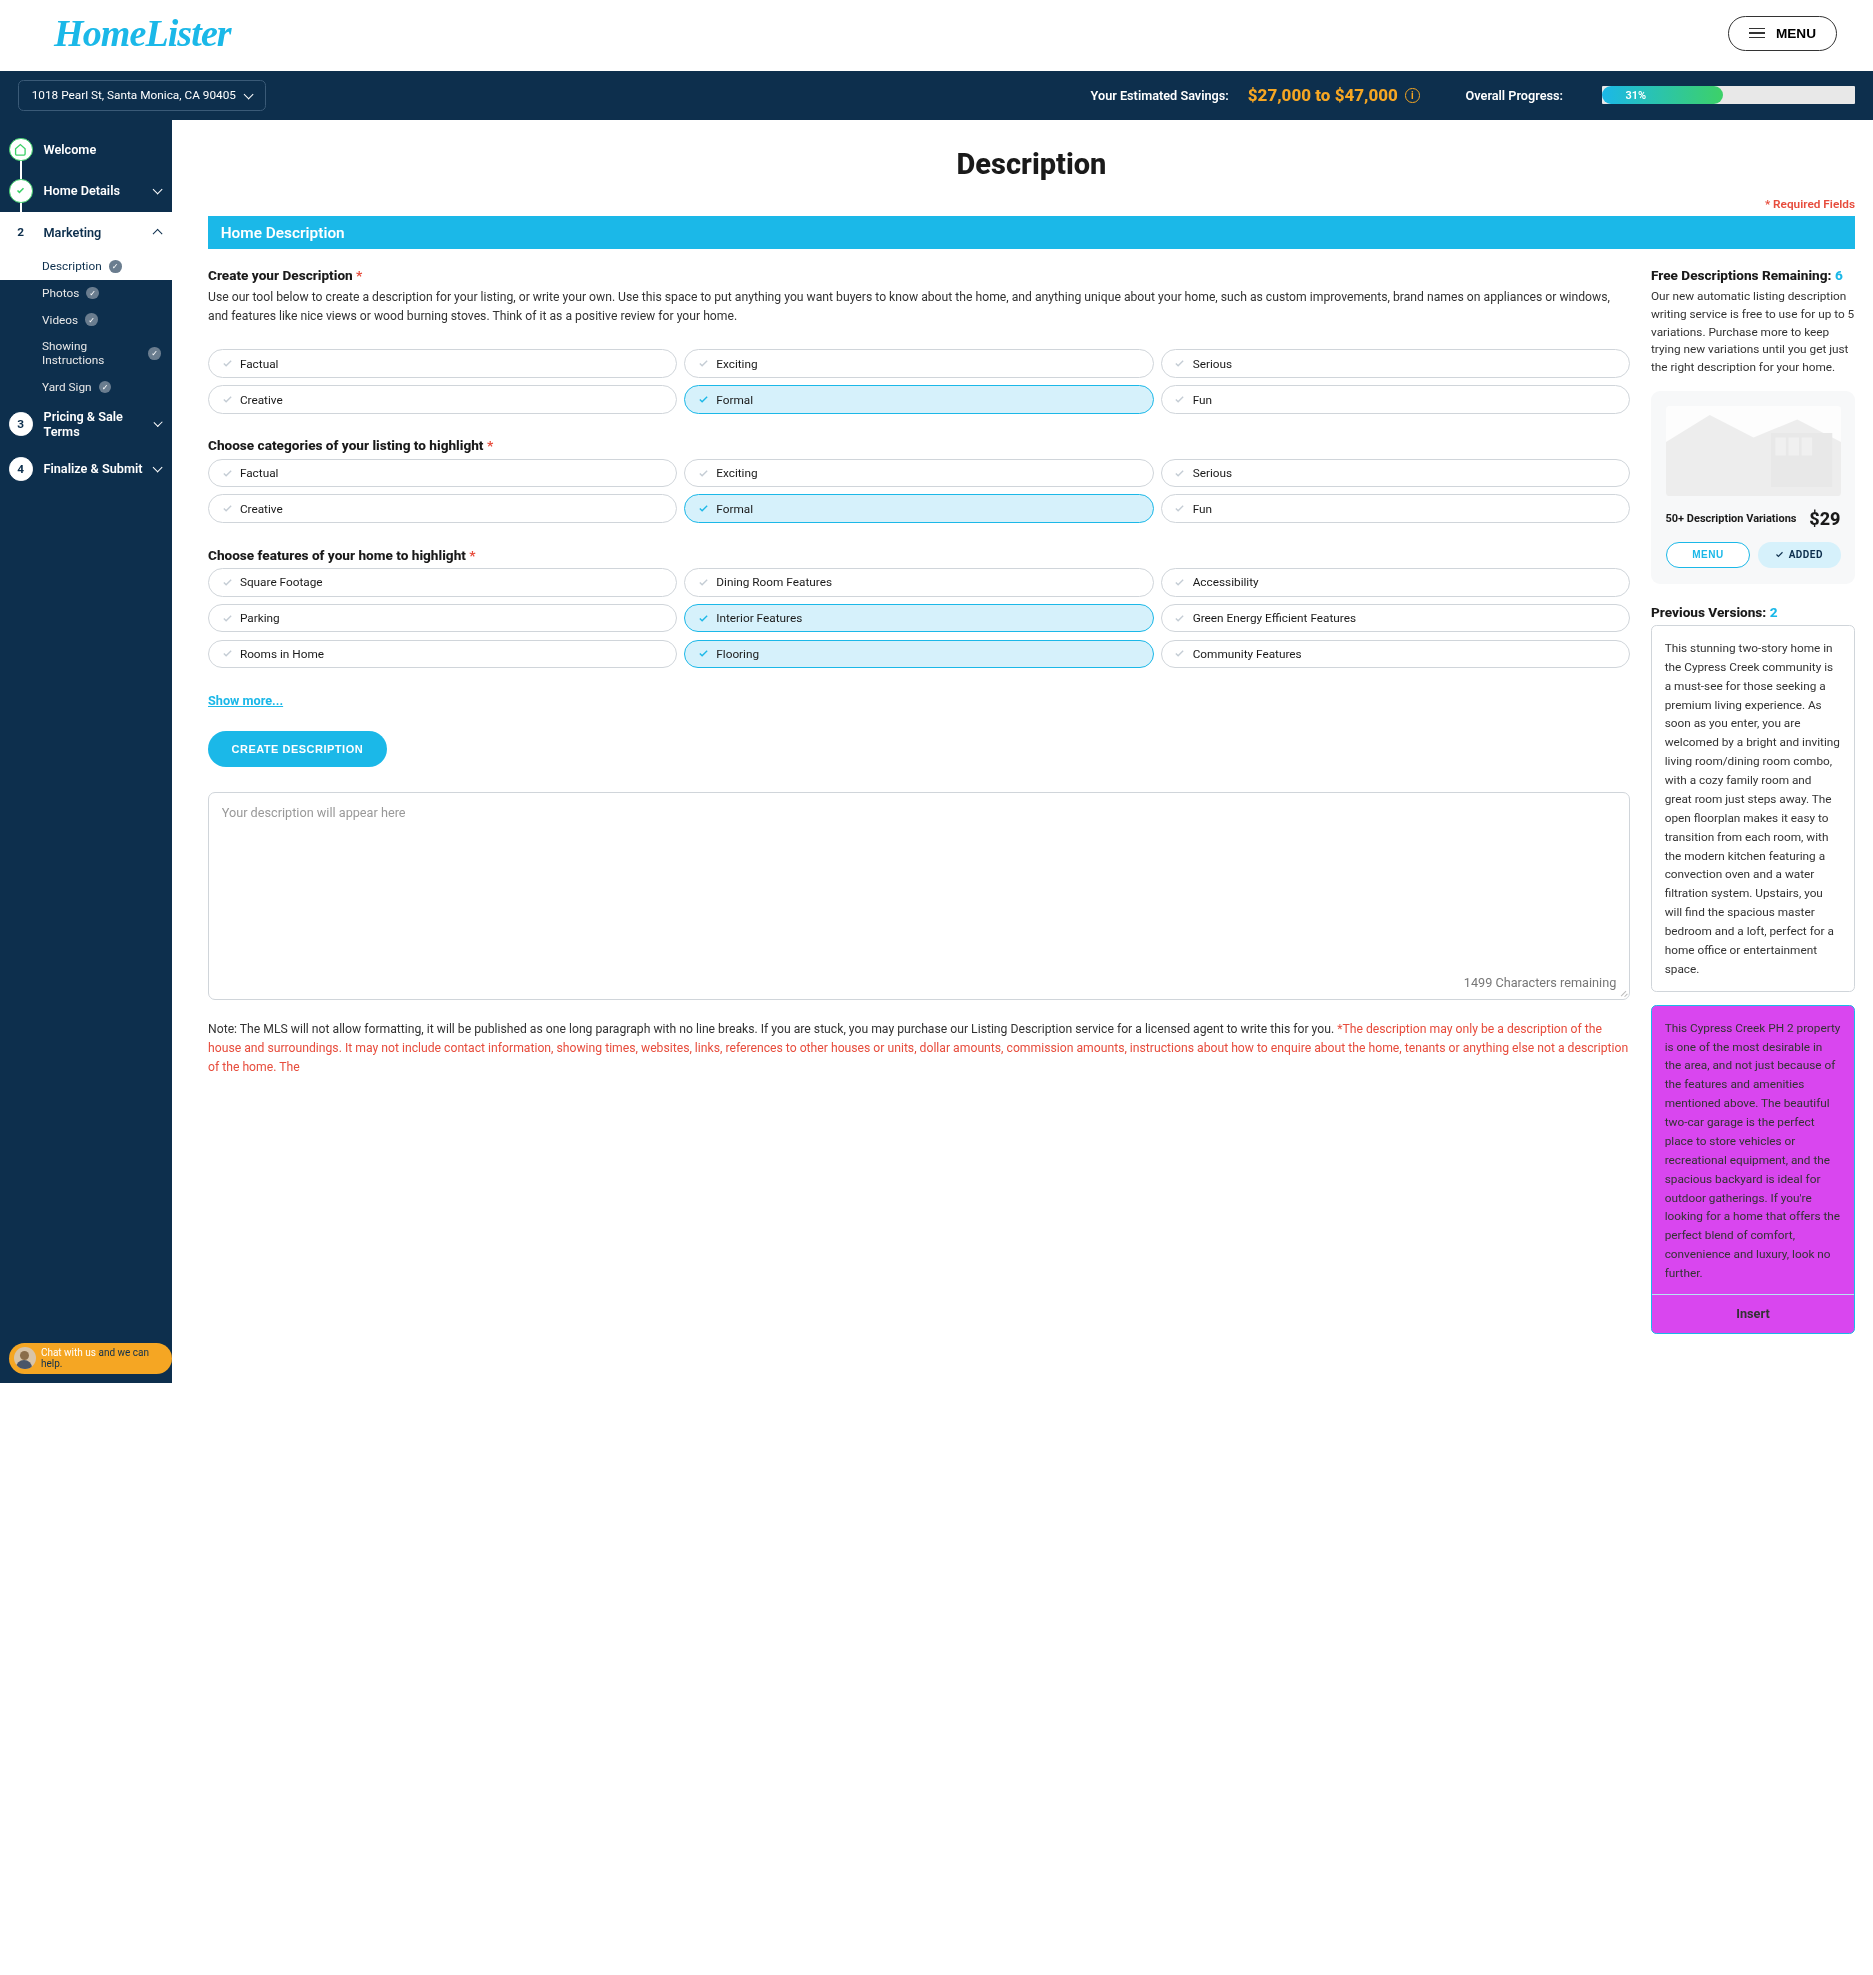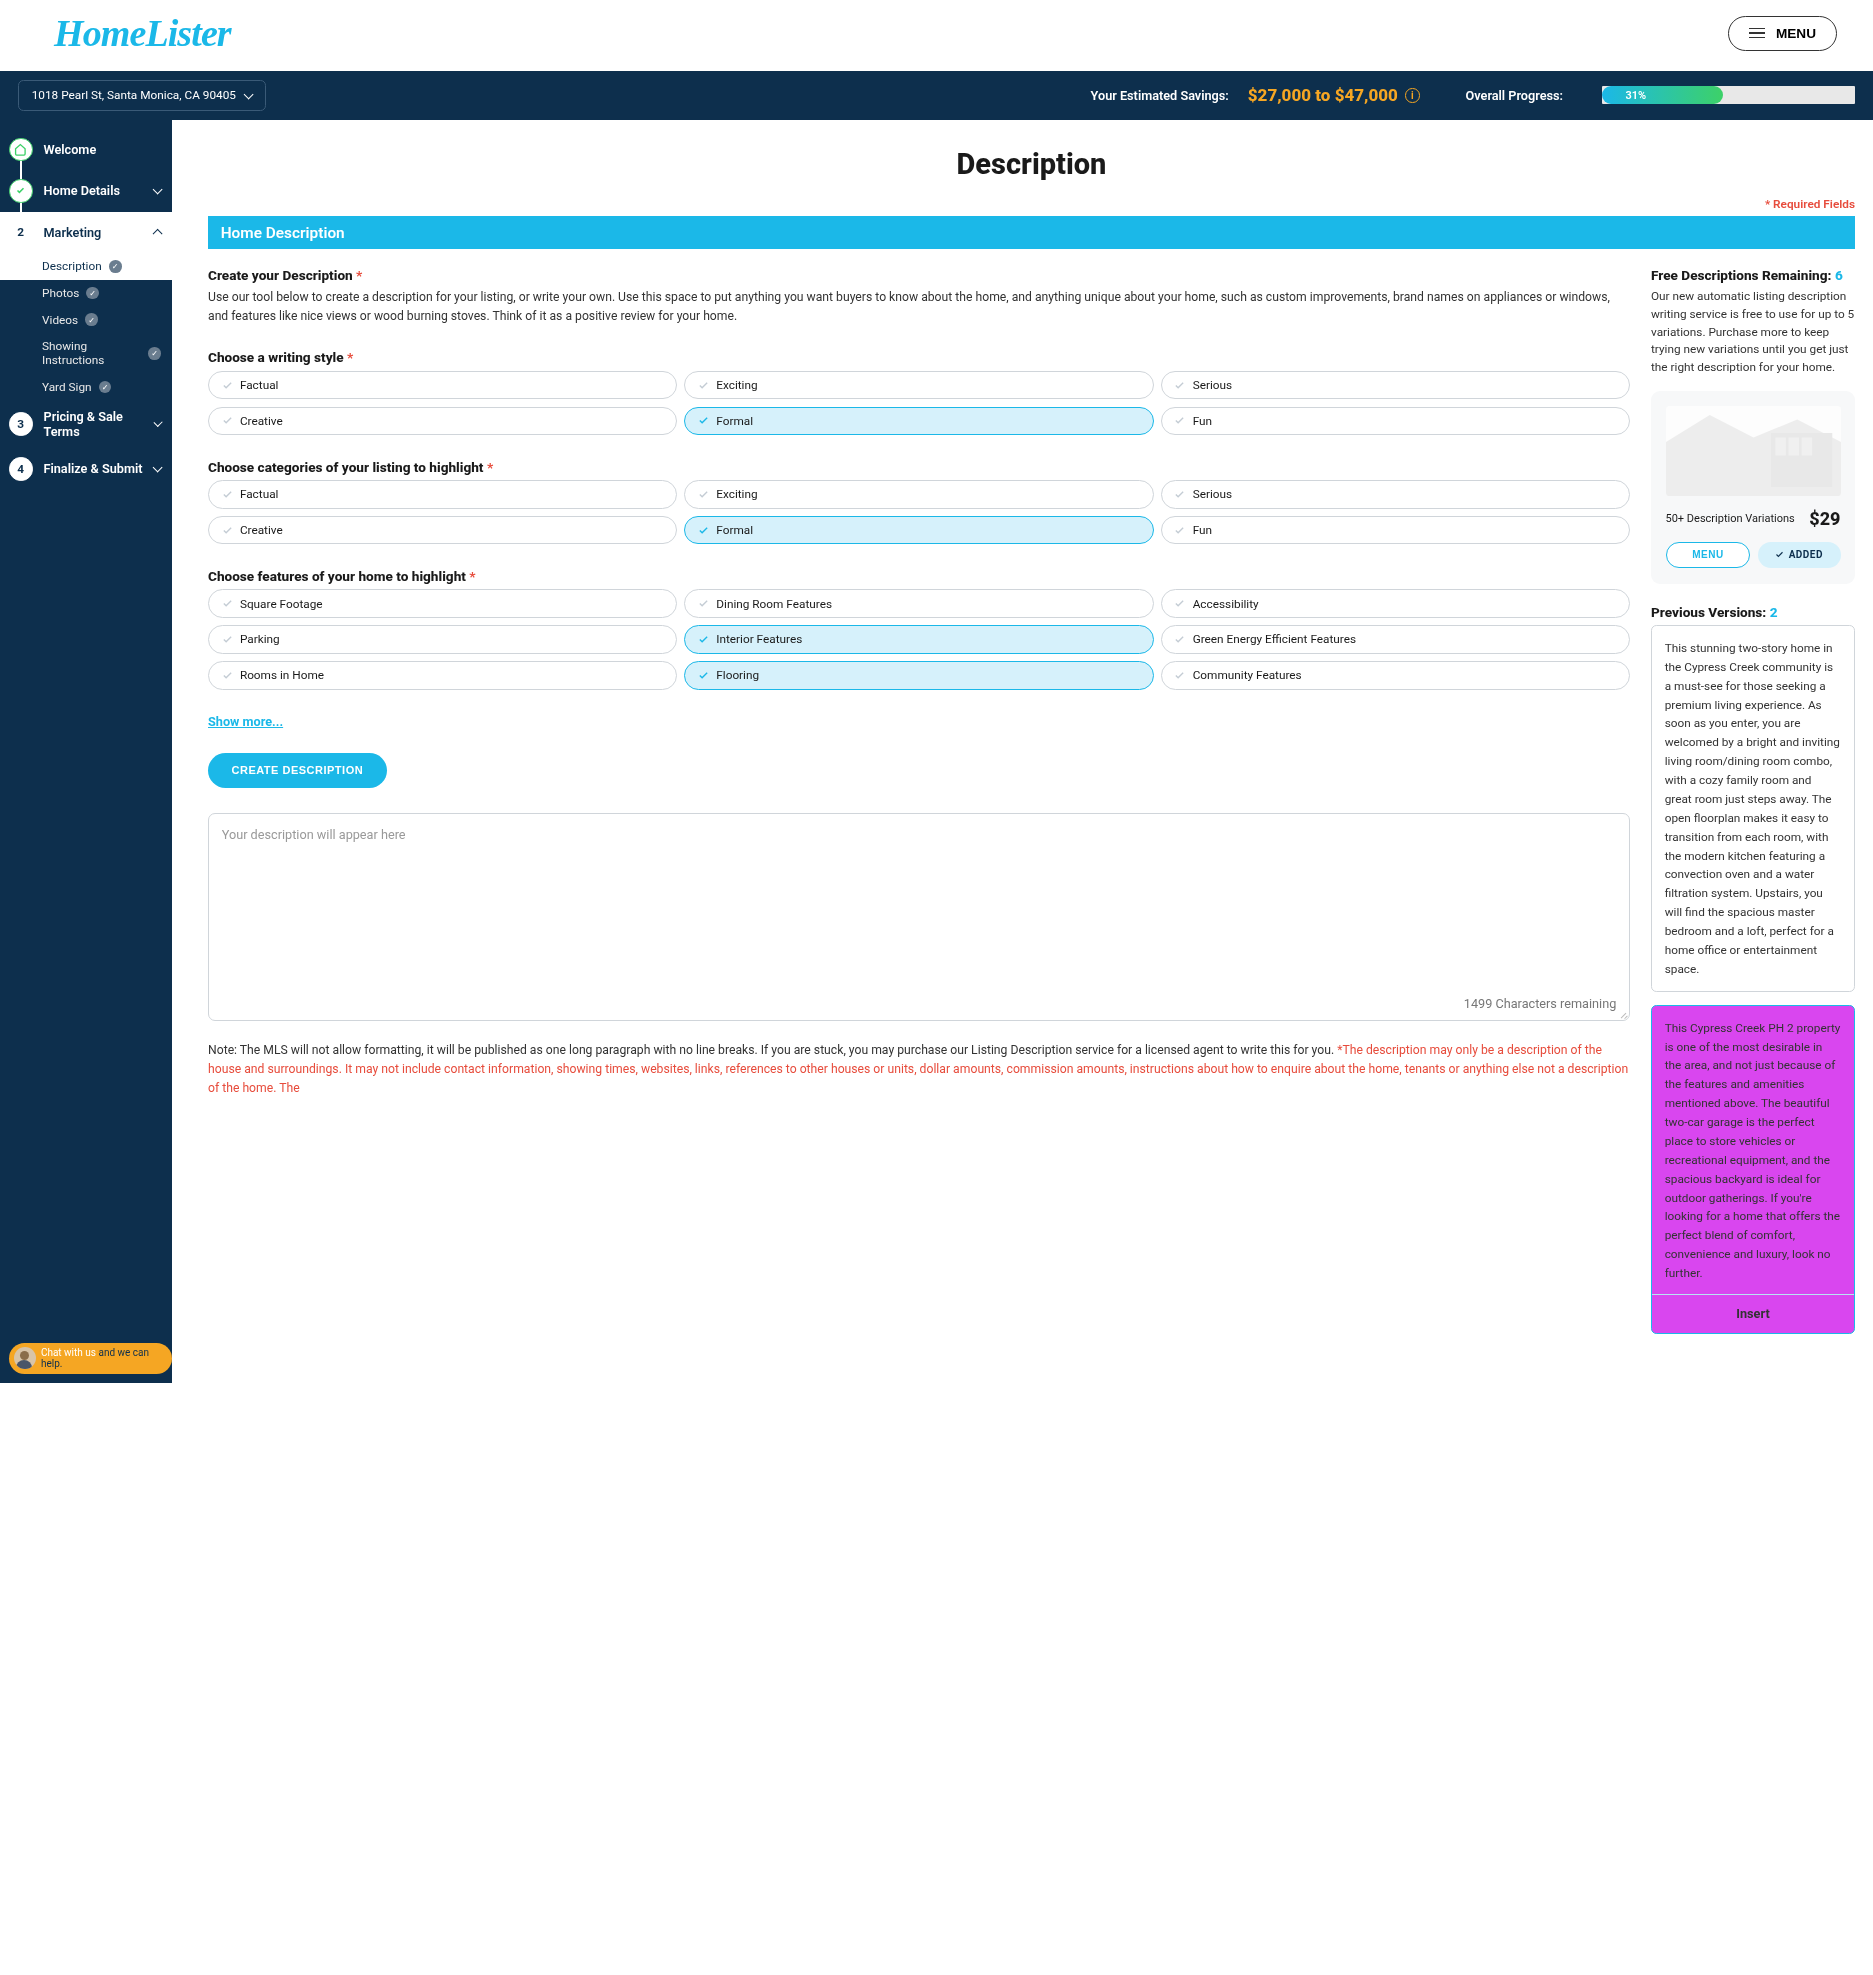--- a/index.html
+++ b/index.html
@@ -59,21 +59,21 @@
 .resize-handle::after { width: 3.6px; height: 0.9px; bottom: 0.9px; right: 0; transform: rotate(-45deg); }
 .note-text { font-size: 12.2px; color: #333; line-height: 1.55; }
 .note-red { color: #e74c3c; }
 .right-h { font-size: 13.6px; font-weight: 800; margin-bottom: 5.4px; }
 .right-blue { color: #1bb8e8; }
 .right-desc { font-size: 11.8px; color: #333; line-height: 1.5; margin-bottom: 14.5px; }
 .promo-card { background: #f7f8f9; border-radius: 9px; padding: 14.5px 14.5px 16.3px; margin-bottom: 20px; }
 .promo-img { height: 90px; background: #fff; border-radius: 3.6px; margin-bottom: 12.7px; position: relative; overflow: hidden; }
 .promo-img svg { opacity: 0.15; width: 100%; height: 100%; }
 .promo-row { display: flex; justify-content: space-between; align-items: center; margin-bottom: 12.7px; }
-.promo-label { font-size: 11px; font-weight: 400; }
+.promo-label { font-size: 11px; font-weight: 700; }
 .promo-price { font-size: 18px; font-weight: 800; }
 .promo-btns { display: flex; gap: 7.2px; }
 .info-btn { flex: 1; border: 0.9px solid #1bb8e8; color: #1bb8e8; background: #fff; border-radius: 16.3px; padding: 6.3px 0; font-size: 10px; font-weight: 700; letter-spacing: 0.5px; cursor: pointer; }
 .added-btn { flex: 1; background: #d6f1fb; color: #0d2f4d; border: none; border-radius: 16.3px; padding: 6.3px 0; font-size: 10px; font-weight: 700; letter-spacing: 0.5px; display: flex; align-items: center; justify-content: center; gap: 4.5px; }
 .version-card { border: 0.9px solid #d0d5da; border-radius: 5.4px; padding: 12.7px; font-size: 11.8px; line-height: 1.6; color: #333; margin-bottom: 12.7px; }
 .version-card.highlighted { border: 0.9px solid #1bb8e8; background: #d946ef; padding-bottom: 0; }
 .insert-row { border-top: 0.9px solid #b8e4f3; margin: 11px -12.7px 0; padding: 9px 0; text-align: center; font-weight: 700; font-size: 12.7px; cursor: pointer; }
 .chat-pill { position: absolute; bottom: 9px; left: 9px; background: #f5a623; color: #0d2f4d; border-radius: 18px; padding: 4.5px 11px 4.5px 4.5px; display: flex; align-items: center; gap: 5.4px; font-size: 10px; cursor: pointer; }
 .chat-avatar { width: 22px; height: 22px; border-radius: 50%; background: #d8c4a8; flex-shrink: 0; position: relative; overflow: hidden; }
 .chat-avatar::after { content: ''; position: absolute; width: 9px; height: 9px; background: #8a6d4a; border-radius: 50%; top: 3.6px; left: 6.3px; }
@@ -182,21 +182,20 @@
   <div class="content">
     <h1 class="page-title">Description</h1>
     <div class="required-note">* Required Fields</div>
     <div class="section-bar">Home Description</div>
 
     <div class="main-row">
       <div class="left-col">
         <div class="h3"><span>Create your Description</span> <span class="req">*</span></div>
         <div class="desc-text">Use our tool below to create a description for your listing, or write your own. Use this space to put anything you want buyers to know about the home, and anything unique about your home, such as custom improvements, brand names on appliances or windows, and features like nice views or wood burning stoves. Think of it as a positive review for your home.</div>
 
-        <div class="h3"><span>Choose a writing style</span> <span class="req">*</span></div>
         <div class="pill-grid" id="style-pills">
             <div class="pill">
               <span class="pill-check">
                 <svg viewBox="0 0 24 24" fill="none" stroke="#c4ccd4" stroke-width="3" width="11" height="11">
                   <polyline points="4 12 9 17 20 6"></polyline>
                 </svg>
               </span>
               <span>Factual</span>
             </div>
             <div class="pill">

